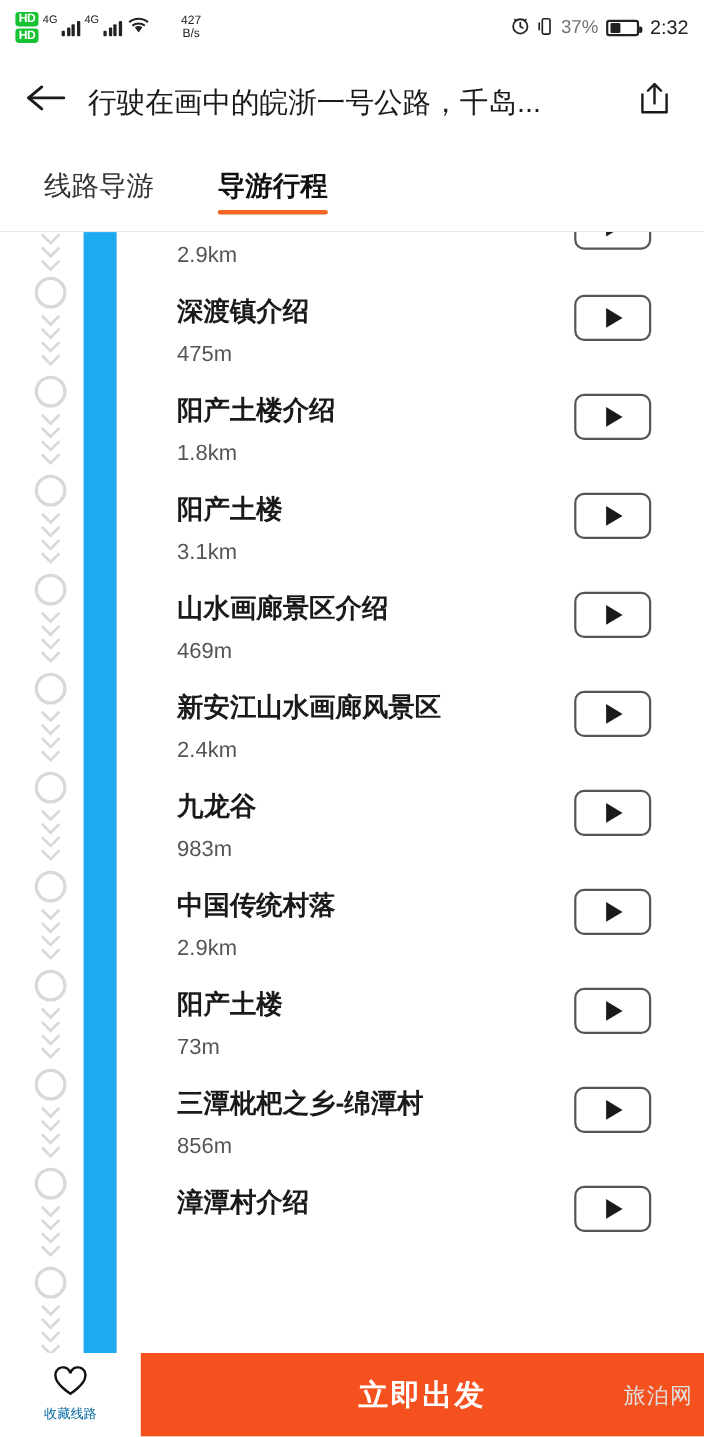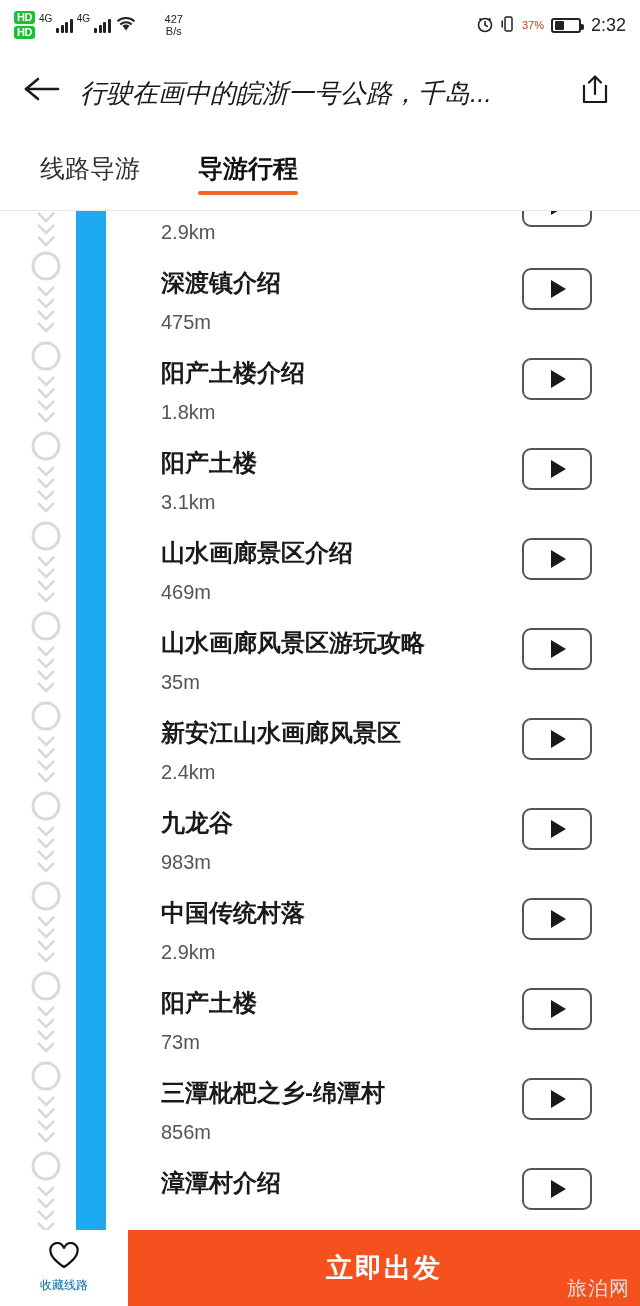--- a/index.html
+++ b/index.html
@@ -36,36 +36,36 @@
   .sig i:nth-child(4) { height: 14px; }
   .wifi { font-size: 16px; color: #222; line-height: 1; }
   .rate { font-size: 11px; color: #222; line-height: 12px; text-align: center; margin-left: 24px; }
 
   .sb-right {
     margin-left: auto;
     display: flex; align-items: center; gap: 7px;
   }
   .alarm { font-size: 15px; color: #222; }
   .vib { font-size: 14px; color: #222; }
-  .batt-pct { font-size: 11px; color: #c2410c; }
+  .batt-pct { font-size: 17px; color: #737373; }
   .batt {
     width: 30px; height: 15px; border: 2px solid #222; border-radius: 3px;
     position: relative; display: flex; align-items: center;
   }
   .batt::after {
     content: ""; position: absolute; right: -5px; top: 4px;
     width: 3px; height: 6px; background: #222; border-radius: 0 2px 2px 0;
   }
   .batt .fill { height: 9px; background: #222; margin-left: 2px; border-radius: 1px; }
   .clock { font-size: 18px; color: #222; margin-left: 3px; }
 
   
   .appbar {
     height: 86px; display: flex; align-items: center;
-    padding: 0 22px; background: #fff; font-style: italic;
+    padding: 0 22px; background: #fff;
   }
   .back-arrow {
     width: 40px; height: 40px; position: relative; flex: 0 0 auto;
     cursor: pointer;
   }
   .back-arrow svg { display:block; }
   .title {
     flex: 1; font-size: 26px; color: #1a1a1a; font-weight: 500;
     margin-left: 18px; white-space: nowrap; overflow: hidden;
     text-overflow: ellipsis;
@@ -155,21 +155,21 @@
     align-items: center; justify-content: center; gap: 2px; background: #fff;
   }
   .fav .heart { font-size: 28px; color: #111; line-height: 28px; }
   .fav .fav-label { font-size: 12px; color: #0369a1; }
   .cta {
     flex: 1; background: #f4511e; color: #fff;
     display: flex; align-items: center; justify-content: center;
     font-size: 27px; font-weight: bold; letter-spacing: 2px;
   }
   .watermark {
-    position: absolute; right: 10px; bottom: 4px;
+    position: absolute; right: 10px; bottom: 24px;
     font-size: 20px; color: #e0dede; letter-spacing: 1px;
     pointer-events: none;
   }
 </style>
 </head>
 <body>
 
 <div class="phone">
 
   <div class="statusbar">
@@ -323,28 +323,20 @@
 
       <div class="row">
         <div class="dot"></div>
         <div class="name">山水画廊景区介绍</div>
         <div class="dist">469m</div>
         <div class="play">
             <span class="tri"></span>
           </div>
       </div>
 
-      <div class="row">
-        <div class="dot"></div>
-        <div class="name">山水画廊风景区游玩攻略</div>
-        <div class="dist">35m</div>
-        <div class="play">
-            <span class="tri"></span>
-          </div>
-      </div>
 
       <div class="row">
         <div class="dot"></div>
         <div class="name">新安江山水画廊风景区</div>
         <div class="dist">2.4km</div>
         <div class="play">
             <span class="tri"></span>
           </div>
       </div>
 

